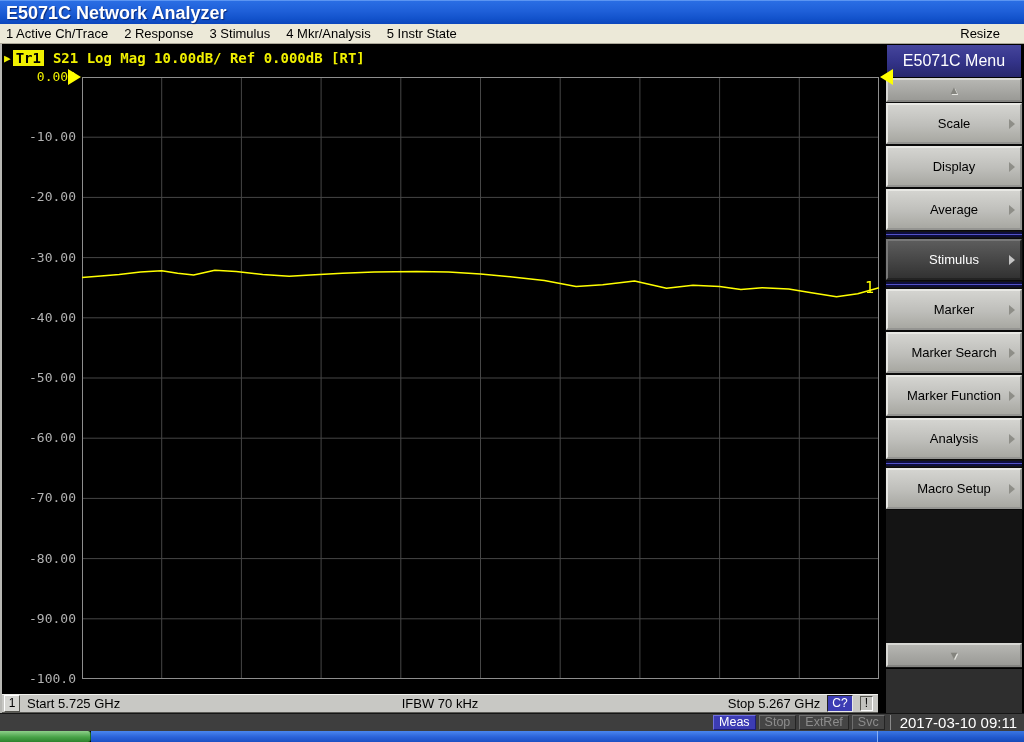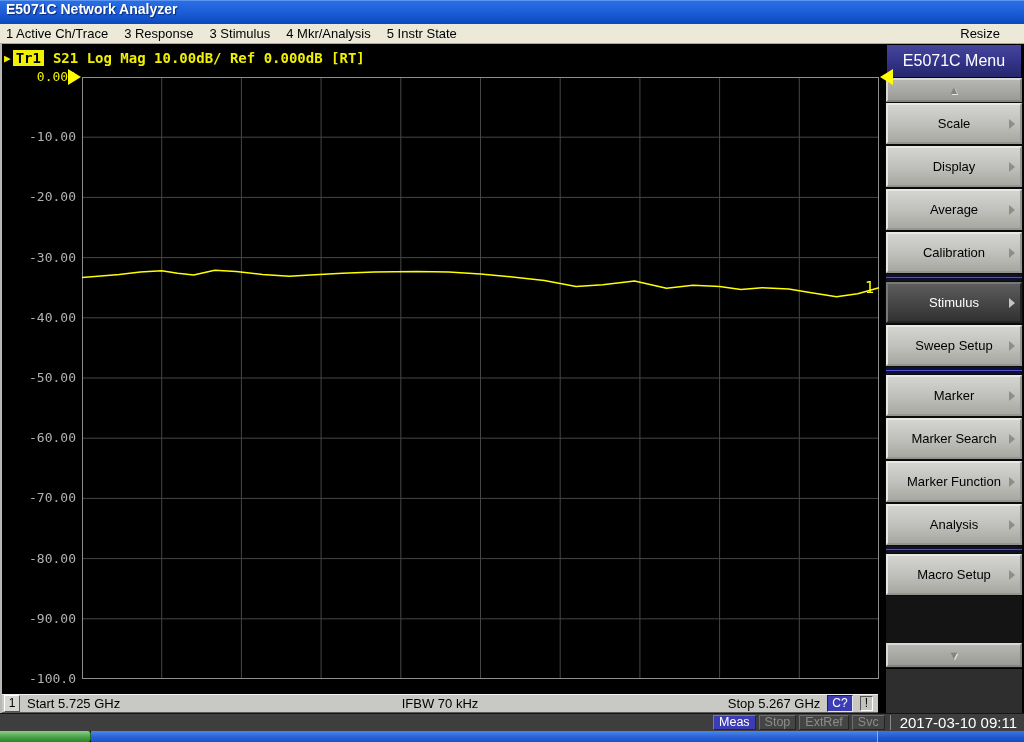--- a/index.html
+++ b/index.html
@@ -1,20 +1,20 @@
 <!DOCTYPE html>
 <html><head>
 <meta charset="utf-8">
 <style>
   html,body{margin:0;padding:0;width:1024px;height:742px;background:#000;overflow:hidden;
     font-family:"Liberation Sans",sans-serif;-webkit-font-smoothing:antialiased;}
   
   .titlebar{height:24px;background:linear-gradient(180deg,#2a6ee4 0%,#1e5fd8 45%,#1353cc 75%,#0b46bc 100%);
-    border-top:1px solid #5b95f2;box-sizing:border-box;color:#fff;font-weight:bold;font-size:14px;
-    display:flex;align-items:flex-start;padding-left:6px;text-shadow:1px 1px 1px #0a2a7a;}
+    border-top:1px solid #5b95f2;box-sizing:border-box;color:#fff;font-weight:bold;font-size:18px;
+    display:flex;align-items:flex-end;padding-left:6px;text-shadow:1px 1px 1px #0a2a7a;}
   .menubar{height:20px;background:#ece9d8;border-bottom:1px solid #aca899;display:flex;align-items:center;
     font-size:13px;color:#000;padding:0 8px 0 6px;box-sizing:border-box;}
   .mb-item{margin-right:16px;white-space:nowrap;}
   .mb-resize{margin-left:auto;}
   
   .main{display:flex;height:669px;}
   .display{position:relative;width:886px;background:#000;border-left:2px solid #b8b8b4;box-sizing:border-box;}
   .trace-header{position:absolute;top:6px;left:2px;font-family:"DejaVu Sans Mono",monospace;
     font-size:14px;font-weight:bold;color:#f0f000;display:flex;align-items:center;white-space:pre;}
   .tr-arrow{font-size:11px;margin-right:2px;color:#f0f000;}
@@ -78,21 +78,21 @@
 </head>
 <body>
 
 <div class="titlebar">
   <span>E5071C Network Analyzer</span>
 </div>
 
 <div class="menubar">
   <span style="display:flex;">
       <span class="mb-item">1 Active Ch/Trace</span>
-      <span class="mb-item">3 Response</span>
+      <span class="mb-item">2 Response</span>
       <span class="mb-item">3 Stimulus</span>
       <span class="mb-item">4 Mkr/Analysis</span>
       <span class="mb-item">5 Instr State</span>
     </span>
   <span class="mb-item mb-resize">Resize</span>
 </div>
 
 <div class="main">
 
   <div class="display">
@@ -169,31 +169,23 @@
             <span class="arr"></span>
           </div>
           <div class="menu-btn">
             <span>Display</span>
             <span class="arr"></span>
           </div>
           <div class="menu-btn">
             <span>Average</span>
             <span class="arr"></span>
           </div>
-          <div class="menu-btn">
-            <span>Calibration</span>
-            <span class="arr"></span>
-          </div>
           <div class="menu-sep"></div>
           <div class="menu-btn selected">
             <span>Stimulus</span>
-            <span class="arr"></span>
-          </div>
-          <div class="menu-btn">
-            <span>Sweep Setup</span>
             <span class="arr"></span>
           </div>
           <div class="menu-sep"></div>
           <div class="menu-btn">
             <span>Marker</span>
             <span class="arr"></span>
           </div>
           <div class="menu-btn">
             <span>Marker Search</span>
             <span class="arr"></span>

